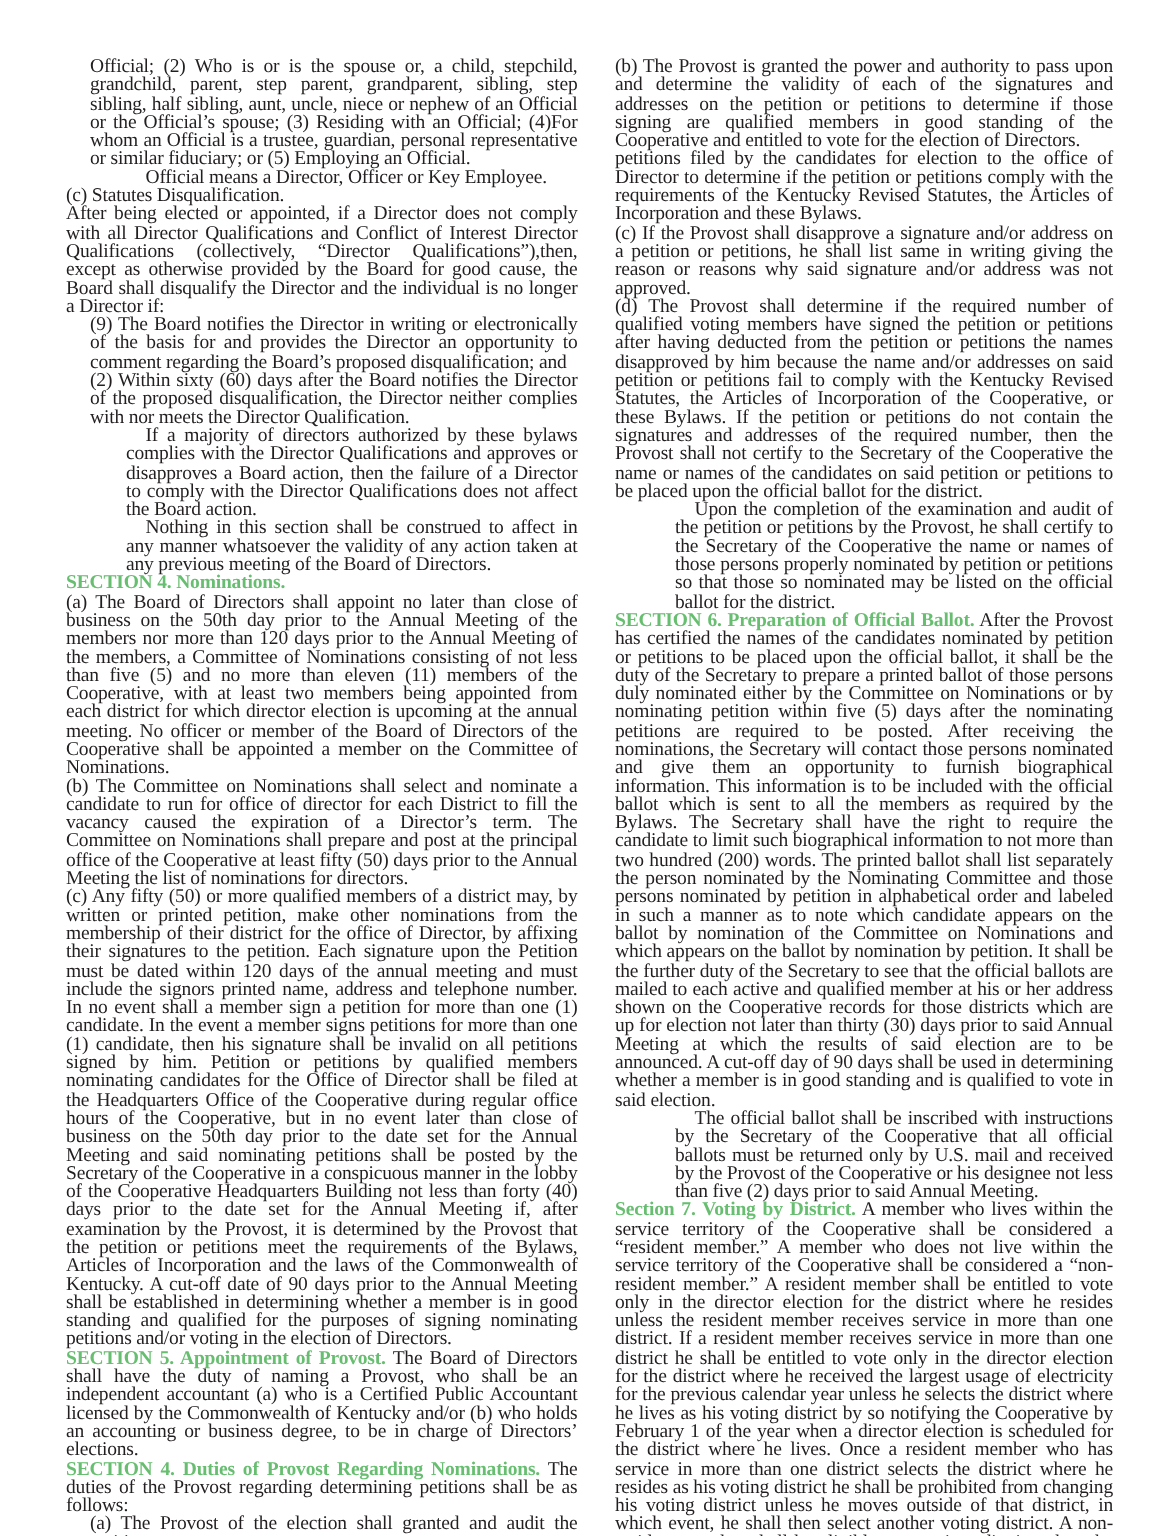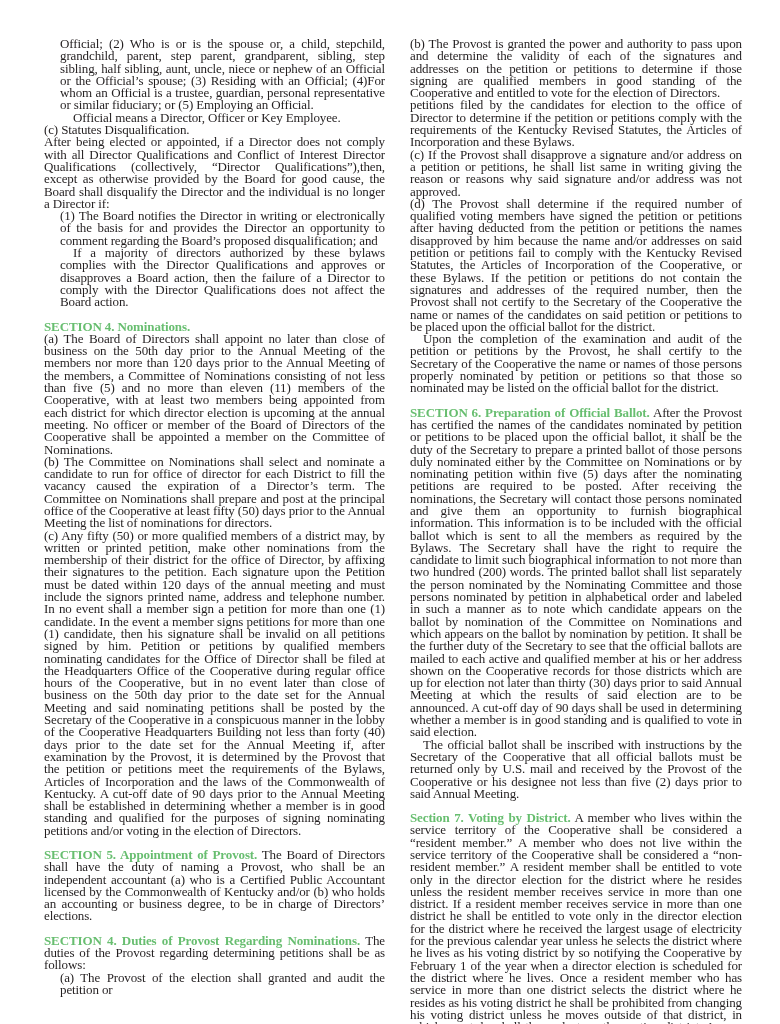--- a/index.html
+++ b/index.html
@@ -22,35 +22,37 @@
     font-size: 13px;
     line-height: 12.3px;
     color: #231f20;
     text-align: justify;
     letter-spacing: -0.12px;
   }
   .column.left  { left: 44px;  width: 341px; }
   .column.right { left: 410px; width: 332px; }
   p.para { margin: 0; }
   p.para.indent1 { margin-left: 16px; }
-  p.para.first   { text-indent: 13px; }
-  p.para.gap     { margin-top: 12px; }
+  p.para.first   { text-indent: 13px; margin-left: 40px; }
+  p.para.gap     { }
   span.runin { font-weight: bold; }
 </style>
 </head>
 <body>
 
 <div class="page">
   <div class="column left" id="left-column">
       <p class="para indent1"><span>Official; (2) Who is or is the spouse or, a child, stepchild, grandchild, parent, step parent, grandparent, sibling, step sibling, half sibling, aunt, uncle, niece or nephew of an Official or the Official’s spouse; (3) Residing with an Official; (4)For whom an Official is a trustee, guardian, personal representative or similar fiduciary; or (5) Employing an Official.</span></p>
       <p class="para indent1 first"><span>Official means a Director, Officer or Key Employee.</span></p>
       <p class="para"><span>(c) Statutes Disqualification.</span></p>
       <p class="para"><span>After being elected or appointed, if a Director does not comply with all Director Qualifications and Conflict of Interest Director Qualifications (collectively, “Director Qualifications”),then, except as otherwise provided by the Board for good cause, the Board shall disqualify the Director and the individual is no longer a Director if:</span></p>
-      <p class="para indent1"><span>(1) The Board notifies the Director in writing or electronically of the basis for and provides the Director an opportunity to comment regarding the Board’s proposed disqualification; and</span></p>
+      <p class="para indent1"><span>(9) The Board notifies the Director in writing or electronically of the basis for and provides the Director an opportunity to comment regarding the Board’s proposed disqualification; and</span></p>
+      <p class="para indent1"><span>(2) Within sixty (60) days after the Board notifies the Director of the proposed disqualification, the Director neither complies with nor meets the Director Qualification.</span></p>
       <p class="para indent1 first"><span>If a majority of directors authorized by these bylaws complies with the Director Qualifications and approves or disapproves a Board action, then the failure of a Director to comply with the Director Qualifications does not affect the Board action.</span></p>
+      <p class="para indent1 first"><span>Nothing in this section shall be construed to affect in any manner whatsoever the validity of any action taken at any previous meeting of the Board of Directors.</span></p>
       <p class="para  gap"><span class="runin" style="color: rgb(104, 190, 112);">SECTION 4. Nominations.</span></p>
       <p class="para"><span>(a) The Board of Directors shall appoint no later than close of business on the 50th day prior to the Annual Meeting of the members nor more than 120 days prior to the Annual Meeting of the members, a Committee of Nominations consisting of not less than five (5) and no more than eleven (11) members of the Cooperative, with at least two members being appointed from each district for which director election is upcoming at the annual meeting. No officer or member of the Board of Directors of the Cooperative shall be appointed a member on the Committee of Nominations.</span></p>
       <p class="para"><span>(b) The Committee on Nominations shall select and nominate a candidate to run for office of director for each District to fill the vacancy caused the expiration of a Director’s term. The Committee on Nominations shall prepare and post at the principal office of the Cooperative at least fifty (50) days prior to the Annual Meeting the list of nominations for directors.</span></p>
       <p class="para"><span>(c) Any fifty (50) or more qualified members of a district may, by written or printed petition, make other nominations from the membership of their district for the office of Director, by affixing their signatures to the petition. Each signature upon the Petition must be dated within 120 days of the annual meeting and must include the signors printed name, address and telephone number. In no event shall a member sign a petition for more than one (1) candidate. In the event a member signs petitions for more than one (1) candidate, then his signature shall be invalid on all petitions signed by him. Petition or petitions by qualified members nominating candidates for the Office of Director shall be filed at the Headquarters Office of the Cooperative during regular office hours of the Cooperative, but in no event later than close of business on the 50th day prior to the date set for the Annual Meeting and said nominating petitions shall be posted by the Secretary of the Cooperative in a conspicuous manner in the lobby of the Cooperative Headquarters Building not less than forty (40) days prior to the date set for the Annual Meeting if, after examination by the Provost, it is determined by the Provost that the petition or petitions meet the requirements of the Bylaws, Articles of Incorporation and the laws of the Commonwealth of Kentucky. A cut-off date of 90 days prior to the Annual Meeting shall be established in determining whether a member is in good standing and qualified for the purposes of signing nominating petitions and/or voting in the election of Directors.</span></p>
       <p class="para  gap"><span class="runin" style="color: rgb(104, 190, 112);">SECTION 5. Appointment of Provost.</span> <span>The Board of Directors shall have the duty of naming a Provost, who shall be an independent accountant (a) who is a Certified Public Accountant licensed by the Commonwealth of Kentucky and/or (b) who holds an accounting or business degree, to be in charge of Directors’ elections.</span></p>
       <p class="para  gap"><span class="runin" style="color: rgb(104, 190, 112);">SECTION 4. Duties of Provost Regarding Nominations.</span> <span>The duties of the Provost regarding determining petitions shall be as follows:</span></p>
       <p class="para indent1"><span>(a) The Provost of the election shall granted and audit the petition or</span></p>
     </div>
   <div class="column right" id="right-column">
       <p class="para"><span>(b) The Provost is granted the power and authority to pass upon and determine the validity of each of the signatures and addresses on the petition or petitions to determine if those signing are qualified members in good standing of the Cooperative and entitled to vote for the election of Directors.</span></p>

